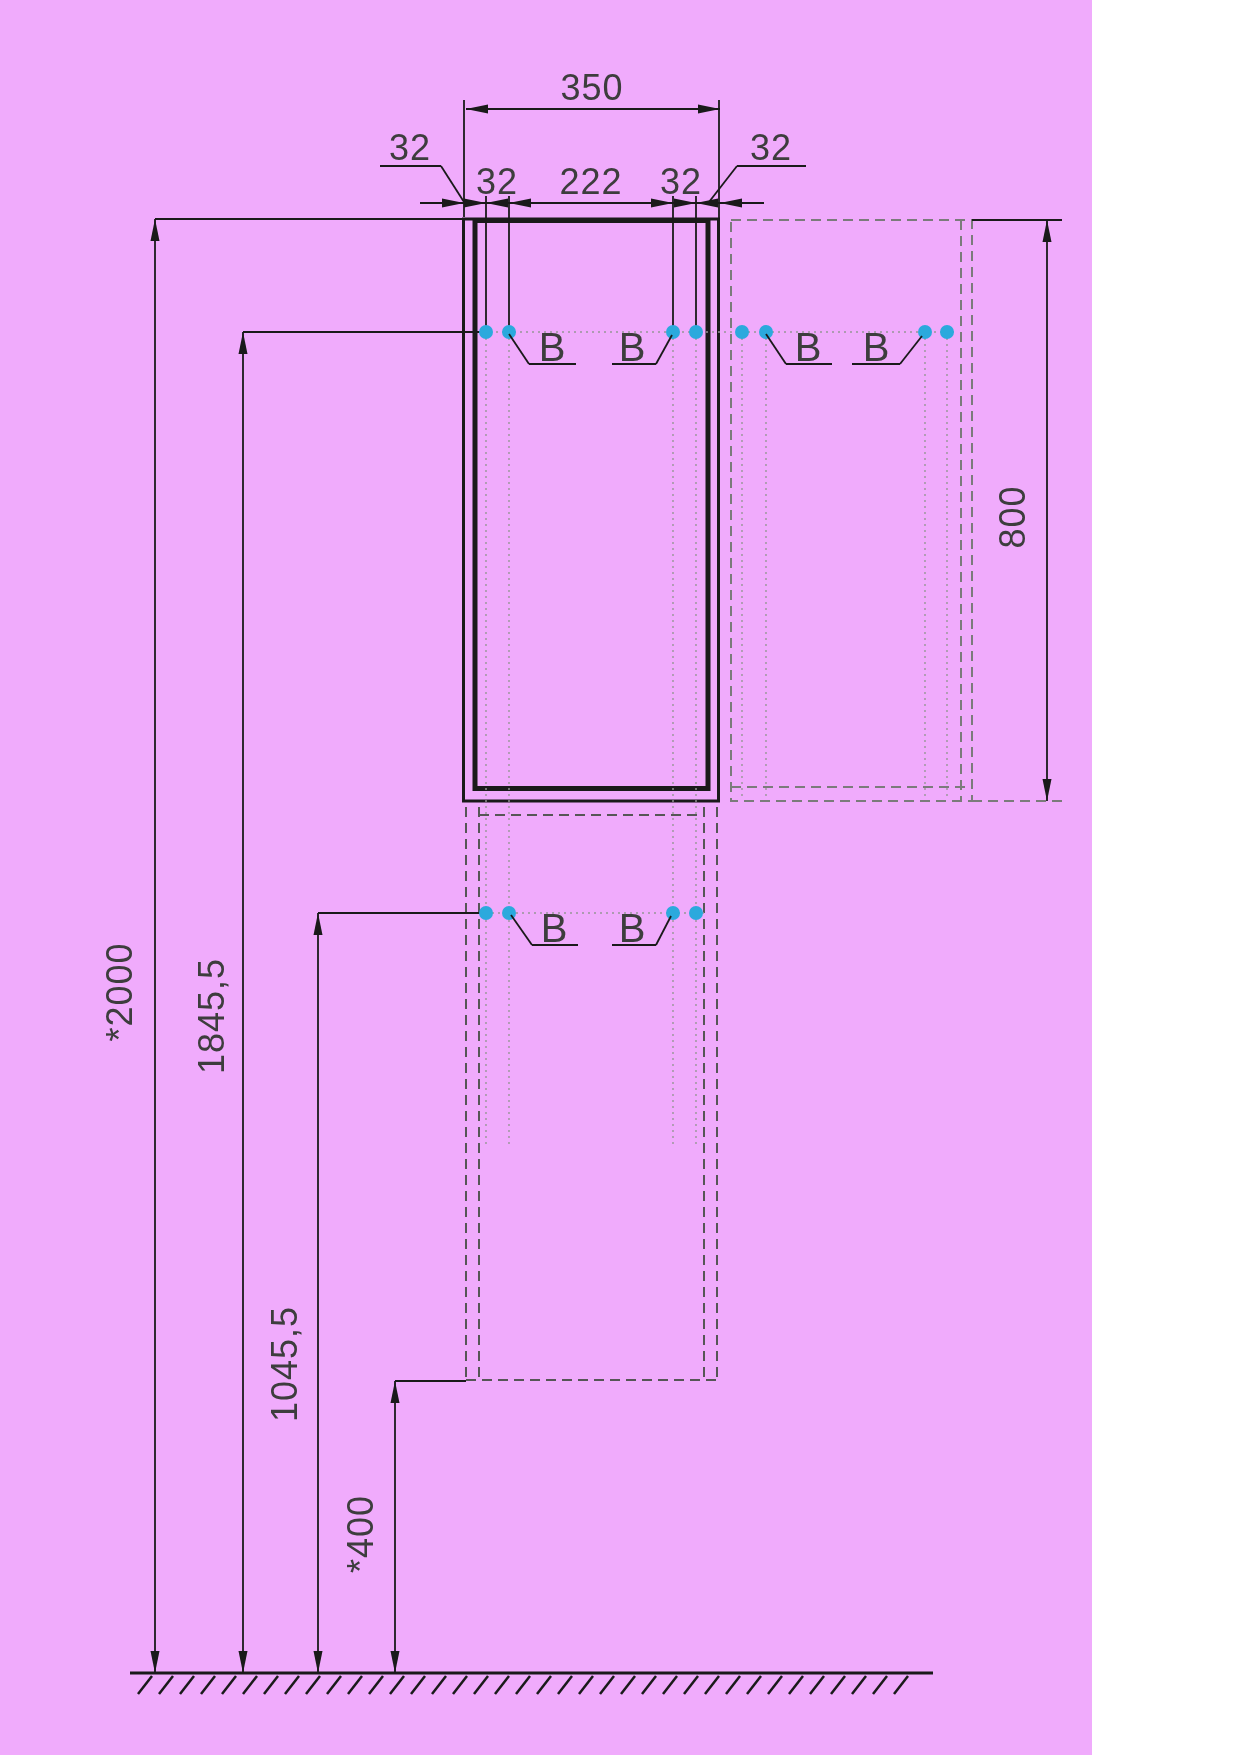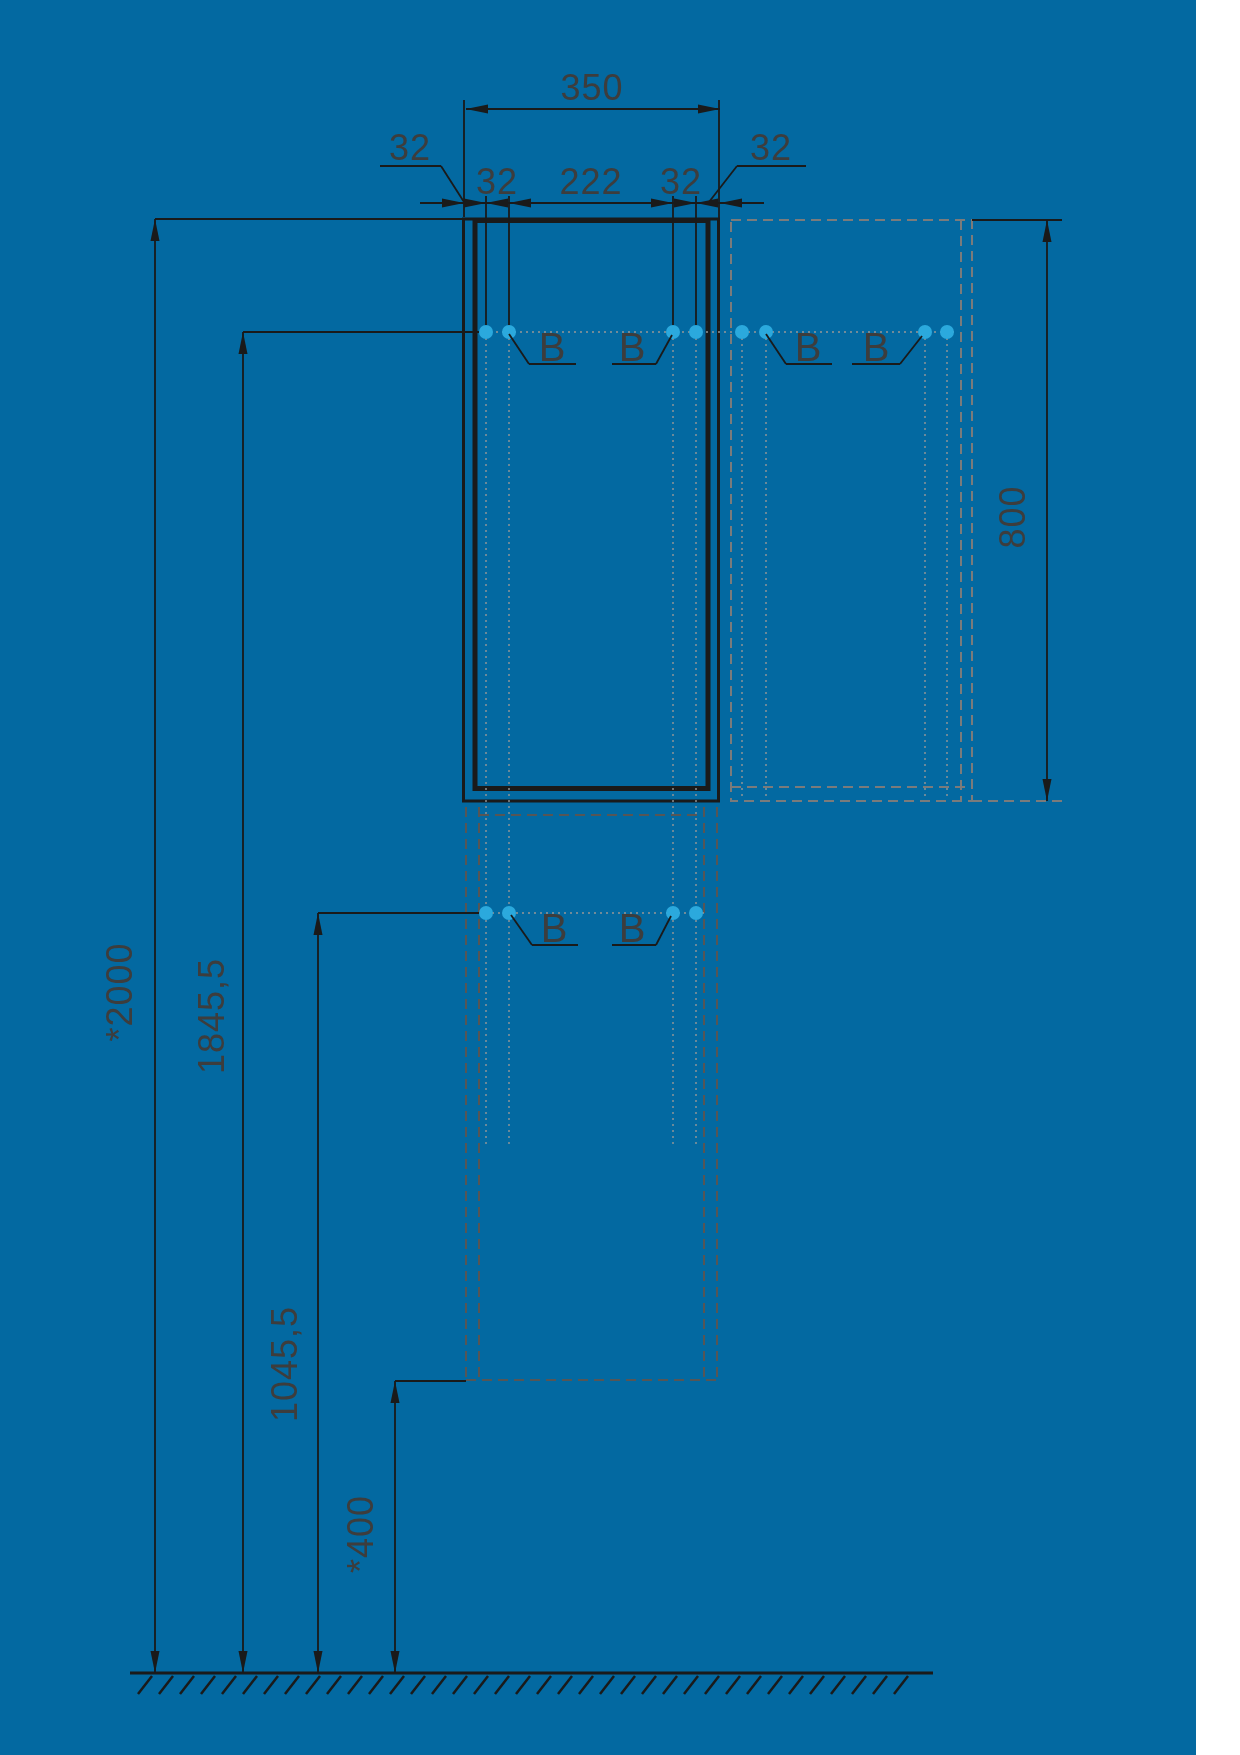--- a/index.html
+++ b/index.html
@@ -1,16 +1,16 @@
 <!DOCTYPE html>
 <html style="--accent: #2BA9DD; --line: #1a1a1a; --dash: #565656; --dash-light: #7b7b7b; --dotted: #979797; --text: #3d3d3d;"><head>
 <meta charset="utf-8">
 <style>
   html,body{margin:0;padding:0;background:#ffffff;}
-  .stage{width:1196px;height:1755px;position:relative;background:#0369a1;}
+  .stage{width:1092px;height:1755px;position:relative;background:#f0abfc;}
   svg{display:block;}
   text{font-family:"Liberation Sans", sans-serif;fill:var(--text,#3d3d3d);}
   .dim-text{font-size:36px;letter-spacing:1px;}
   .callout-text{font-size:40px;}
   .hair{stroke:var(--line,#1a1a1a);stroke-width:1.8;fill:none;}
   .outer{stroke:var(--line,#1a1a1a);stroke-width:3;fill:none;}
   .door{stroke:var(--line,#1a1a1a);stroke-width:5;fill:none;}
   .dash{stroke:var(--dash,#5f5f5f);stroke-width:2;fill:none;stroke-dasharray:10 6;}
   .dash-light{stroke:var(--dash-light,#7a7a7a);stroke-width:2;fill:none;stroke-dasharray:10 6;}
   .dotted{stroke:var(--dotted,#979797);stroke-width:1.4;fill:none;stroke-dasharray:2 4;}

